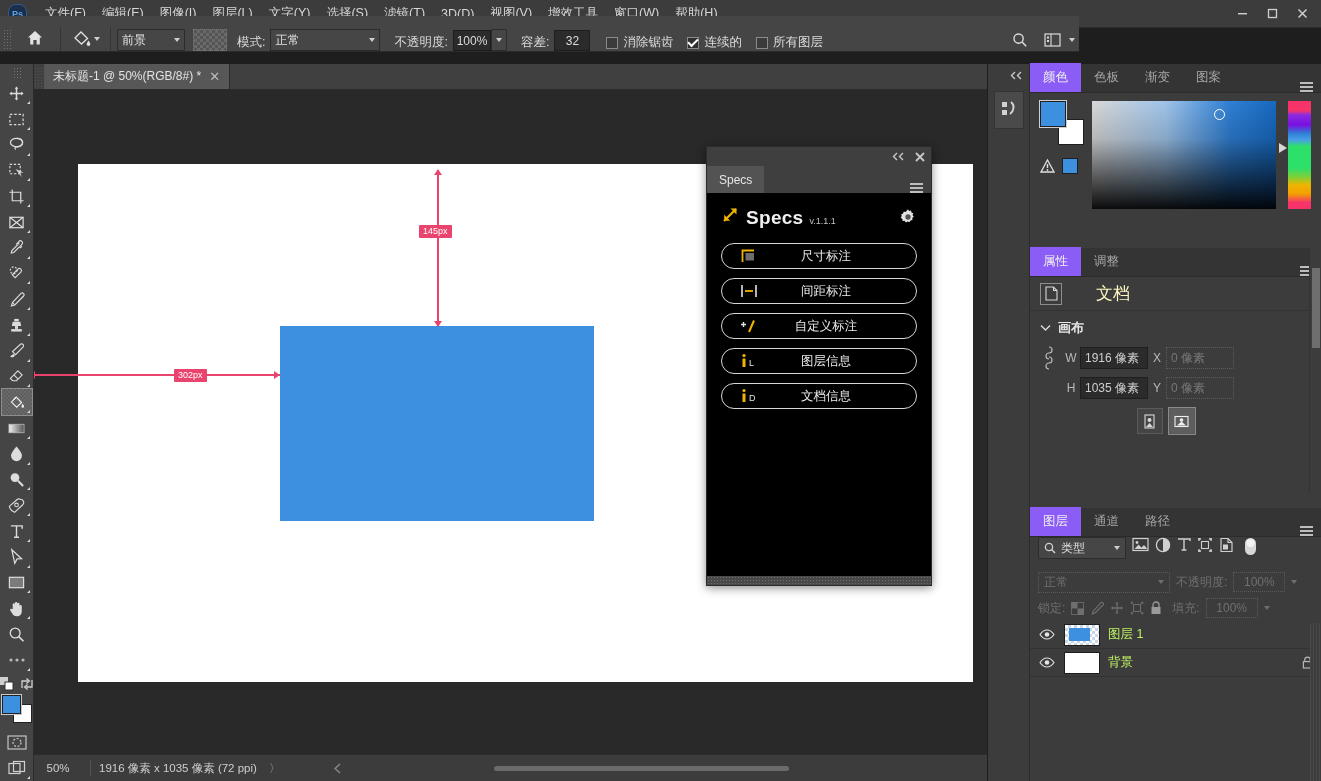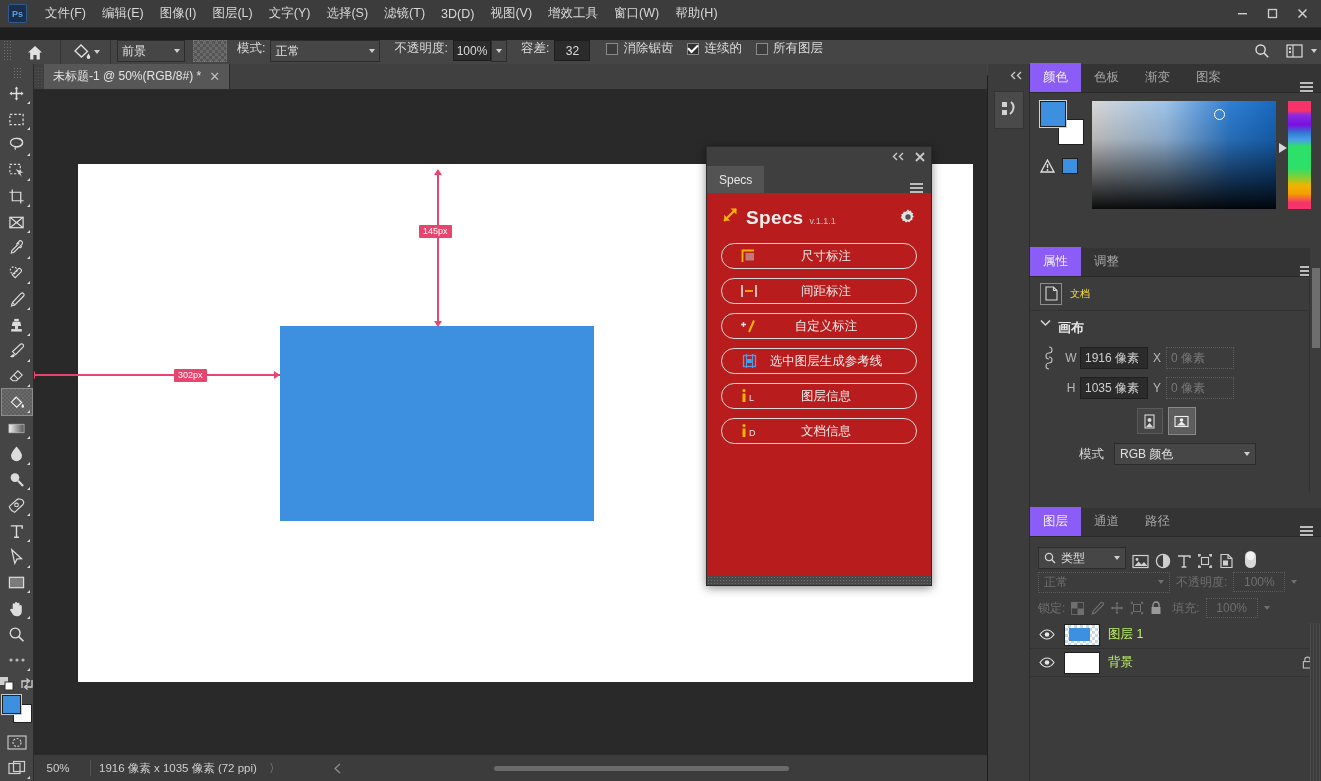--- a/index.html
+++ b/index.html
@@ -13,40 +13,40 @@
   #app{ position:relative; width:1321px; height:781px; }
 
   
   .menubar{
     position:absolute; left:0; top:0; width:1321px; height:28px;
     background:#3c3c3c; display:flex; align-items:center;
     border-bottom:1px solid #2b2b2b;
   }
   .ps-logo{
     width:19px;height:19px;margin-left:8px;margin-right:10px;
-    background:#1b2f4b;border:1px solid #2f5a8f;border-radius:2px;
+    background:#1b2f4b;border:1px solid #2f5a8f;border-radius:8px;
     color:#5a9fe0;font-size:9px;font-weight:bold;
     display:flex;align-items:center;justify-content:center;
     font-family:"Liberation Sans",sans-serif;
   }
   .menu-item{
     padding:4px 8px; font-size:12.5px; color:#d8d8d8; white-space:nowrap;
     cursor:default;
   }
   .wincontrols{ position:absolute; right:4px; top:2px; display:flex; gap:0; }
   .wc{
     width:30px;height:22px;display:flex;align-items:center;justify-content:center;
     color:#cfcfcf;font-size:12px;
   }
 
   
   .optionsbar{
-    position:absolute;left:0;top:40px;width:1321px;height:36px;
+    position:absolute;left:0;top:16px;width:1079px;height:36px;
     background:#454545;border-bottom:1px solid #2b2b2b;
-    display:flex;align-items:flex-start;
+    display:flex;align-items:flex-end;
   }
   .grip{
     width:10px;height:22px;margin-left:3px;margin-right:3px;
     background-image:radial-gradient(#6e6e6e 0.8px, transparent 0.9px);
     background-size:3px 3px;
   }
   .opt-home{
     width:26px;height:26px;display:flex;align-items:center;justify-content:center;
     margin:0 6px;
   }
@@ -172,21 +172,21 @@
   }
   .sb-zoom{width:48px;text-align:center;}
   .sb-sep{width:1px;height:16px;background:#555;margin:0 8px;}
   .hsb{
     position:absolute;left:300px;top:8px;width:860px;height:11px;
   }
 
   
   .specs-panel{
     position:absolute;left:706px;top:146px;width:226px;height:440px;
-    background:#b91c1c;border:1px solid #2b2b2b;
+    background:#000000;border:1px solid #2b2b2b;
     box-shadow:0 2px 9px rgba(0,0,0,.45);
   }
   .specs-titlebar{
     height:19px;background:#3f3f3f;display:flex;align-items:center;justify-content:flex-end;
     padding-right:6px;gap:10px;
   }
   .specs-tabrow{
     height:27px;background:#3f3f3f;display:flex;align-items:flex-end;
     justify-content:space-between;
   }
@@ -270,21 +270,21 @@
   }
   
   .props{background:#3c3c3c;height:245px;position:relative;}
   .prop-head{
     height:34px;display:flex;align-items:center;gap:8px;padding:0 10px;
     border-bottom:1px solid #333;
   }
   .doc-ico{
     width:22px;height:22px;border:1px solid #8d8d8d;display:flex;align-items:center;justify-content:center;
   }
-  .prop-section{display:flex;align-items:flex-start;gap:7px;padding:8px 10px 4px 10px;}
+  .prop-section{display:flex;align-items:center;gap:7px;padding:8px 10px 4px 10px;}
   .prop-title{font-size:13px;font-weight:bold;color:#e8e8e8;}
   .wh-grid{display:flex;align-items:center;padding:0 10px;}
   .link-ico{width:18px;display:flex;align-items:center;justify-content:center;margin-right:4px;}
   .num-field{
     background:#2b2b2b;border:1px solid #1f1f1f;height:22px;width:68px;
     display:flex;align-items:center;padding:0 4px;font-size:12px;color:#cfcfcf;
   }
   .num-field.empty{background:#3c3c3c;border:1px dotted #5c5c5c;color:#777;}
   .num-label{width:18px;text-align:center;font-size:12px;color:#b9b9b9;}
   .orient-btn{
@@ -295,21 +295,21 @@
   .dd{
     background:#464646;border:1px solid #2c2c2c;height:22px;width:142px;
     display:flex;align-items:center;justify-content:space-between;padding:0 5px;font-size:12px;color:#e0e0e0;
   }
   .props-sb{
     position:absolute;right:0;top:0;width:12px;height:245px;background:#3c3c3c;border-left:1px solid #333;
   }
   .props-sb .th{position:absolute;left:2px;top:20px;width:8px;height:80px;background:#6e6e6e;}
   
   .layers{background:#3c3c3c;}
-  .lrow1{height:32px;display:flex;align-items:flex-end;gap:6px;padding:0 8px;}
+  .lrow1{height:32px;display:flex;align-items:flex-start;gap:6px;padding:0 8px;}
   .search-dd{
     background:#464646;border:1px solid #2c2c2c;height:22px;width:88px;
     display:flex;align-items:center;gap:5px;padding:0 5px;font-size:12px;color:#e0e0e0;
   }
   .lrow2,.lrow3{height:26px;display:flex;align-items:center;gap:6px;padding:0 8px;font-size:12px;color:#6f6f6f;}
   .blend-dd{
     background:#3c3c3c;border:1px dotted #5a5a5a;height:21px;width:132px;
     display:flex;align-items:center;justify-content:space-between;padding:0 5px;color:#6f6f6f;font-size:12px;
   }
   .op-field{
@@ -752,30 +752,20 @@
       <div class="specs-btn">
         <span class="bico">
           <svg width="20" height="15" viewBox="0 0 20 15">
             <path d="M2 5.5 H7 M4.5 3 V8" stroke="#e2e2e2" stroke-width="1.4"></path>
             <path d="M15 1.5 L10 13" stroke="#f0b400" stroke-width="2"></path>
           </svg>
         </span>
         <span class="blabel">自定义标注</span>
       </div>
 
-      <div class="specs-btn">
-        <span class="bico">
-          <svg width="17" height="16" viewBox="0 0 17 16">
-            <rect x="2.5" y="2.5" width="12" height="11" fill="none" stroke="#4a9fe8" stroke-width="1.3"></rect>
-            <path d="M5.5 1 V15 M11.5 1 V15" stroke="#4a9fe8" stroke-width="1.1"></path>
-            <rect x="6.2" y="6" width="4.6" height="4" fill="#4a9fe8"></rect>
-          </svg>
-        </span>
-        <span class="blabel">选中图层生成参考线</span>
-      </div>
 
 
 
       <div class="specs-btn">
         <span class="bico">
           <svg width="20" height="16" viewBox="0 0 20 16">
             <circle cx="5" cy="2.6" r="1.6" fill="#f0b400"></circle>
             <path d="M5 5.5 V14" stroke="#f0b400" stroke-width="3"></path>
             <text x="10" y="13" font-size="9" fill="#e2e2e2" font-family="Liberation Sans, sans-serif">L</text>
           </svg>
@@ -866,21 +856,21 @@
             <i></i>
           </div>
       </div>
       <div class="prop-head">
         <span class="doc-ico">
           <svg width="13" height="15" viewBox="0 0 13 15">
               <path d="M1 1 H8.5 L12 4.5 V14 H1 Z" fill="none" stroke="#d8d8d8" stroke-width="1.1"></path>
               <path d="M8.5 1 V4.5 H12" fill="none" stroke="#d8d8d8" stroke-width="1.1"></path>
             </svg>
         </span>
-        <span style="font-size:10px;color:#fde047;">文档</span>
+        <span style="font-size:17px;color:#fef9c3;margin-left:26px;">文档</span>
       </div>
       <div class="prop-section">
         <svg width="11" height="8" viewBox="0 0 11 8">
             <path d="M1 1.5 L5.5 6 L10 1.5" fill="none" stroke="#d8d8d8" stroke-width="1.5"></path>
           </svg>
         <span class="prop-title">画布</span>
       </div>
       <div class="wh-grid" style="margin-top:4px;">
         <span class="link-ico">
           <svg width="10" height="26" viewBox="0 0 10 26">
@@ -908,27 +898,20 @@
             </svg>
         </div>
         <div class="orient-btn on">
           <svg width="15" height="13" viewBox="0 0 15 13">
               <rect x="1" y="1.5" width="13" height="10" fill="none" stroke="#f0f0f0" stroke-width="1.1"></rect>
               <circle cx="7.5" cy="5" r="1.8" fill="#f0f0f0"></circle>
               <path d="M3 10.5 l4.5-4 4.5 4z" fill="#f0f0f0"></path>
             </svg>
         </div>
       </div>
-      <div style="display:flex;align-items:center;gap:10px;justify-content:center;margin-top:9px;margin-right:16px;">
-        <span style="font-size:12.5px;color:#d8d8d8;">模式</span>
-        <div class="dd">
-          <span>RGB 颜色</span>
-          <span class="tri-down"></span>
-        </div>
-      </div>
       <div class="props-sb">
         <div class="th"></div>
       </div>
     </div>
 
     <div class="panel layers" style="position:absolute;left:0;top:444px;width:291px;height:337px;">
       <div class="panel-tabs">
         <div class="ptabs">
           <div class="ptab active">图层</div>
           <div class="ptab">通道</div>

